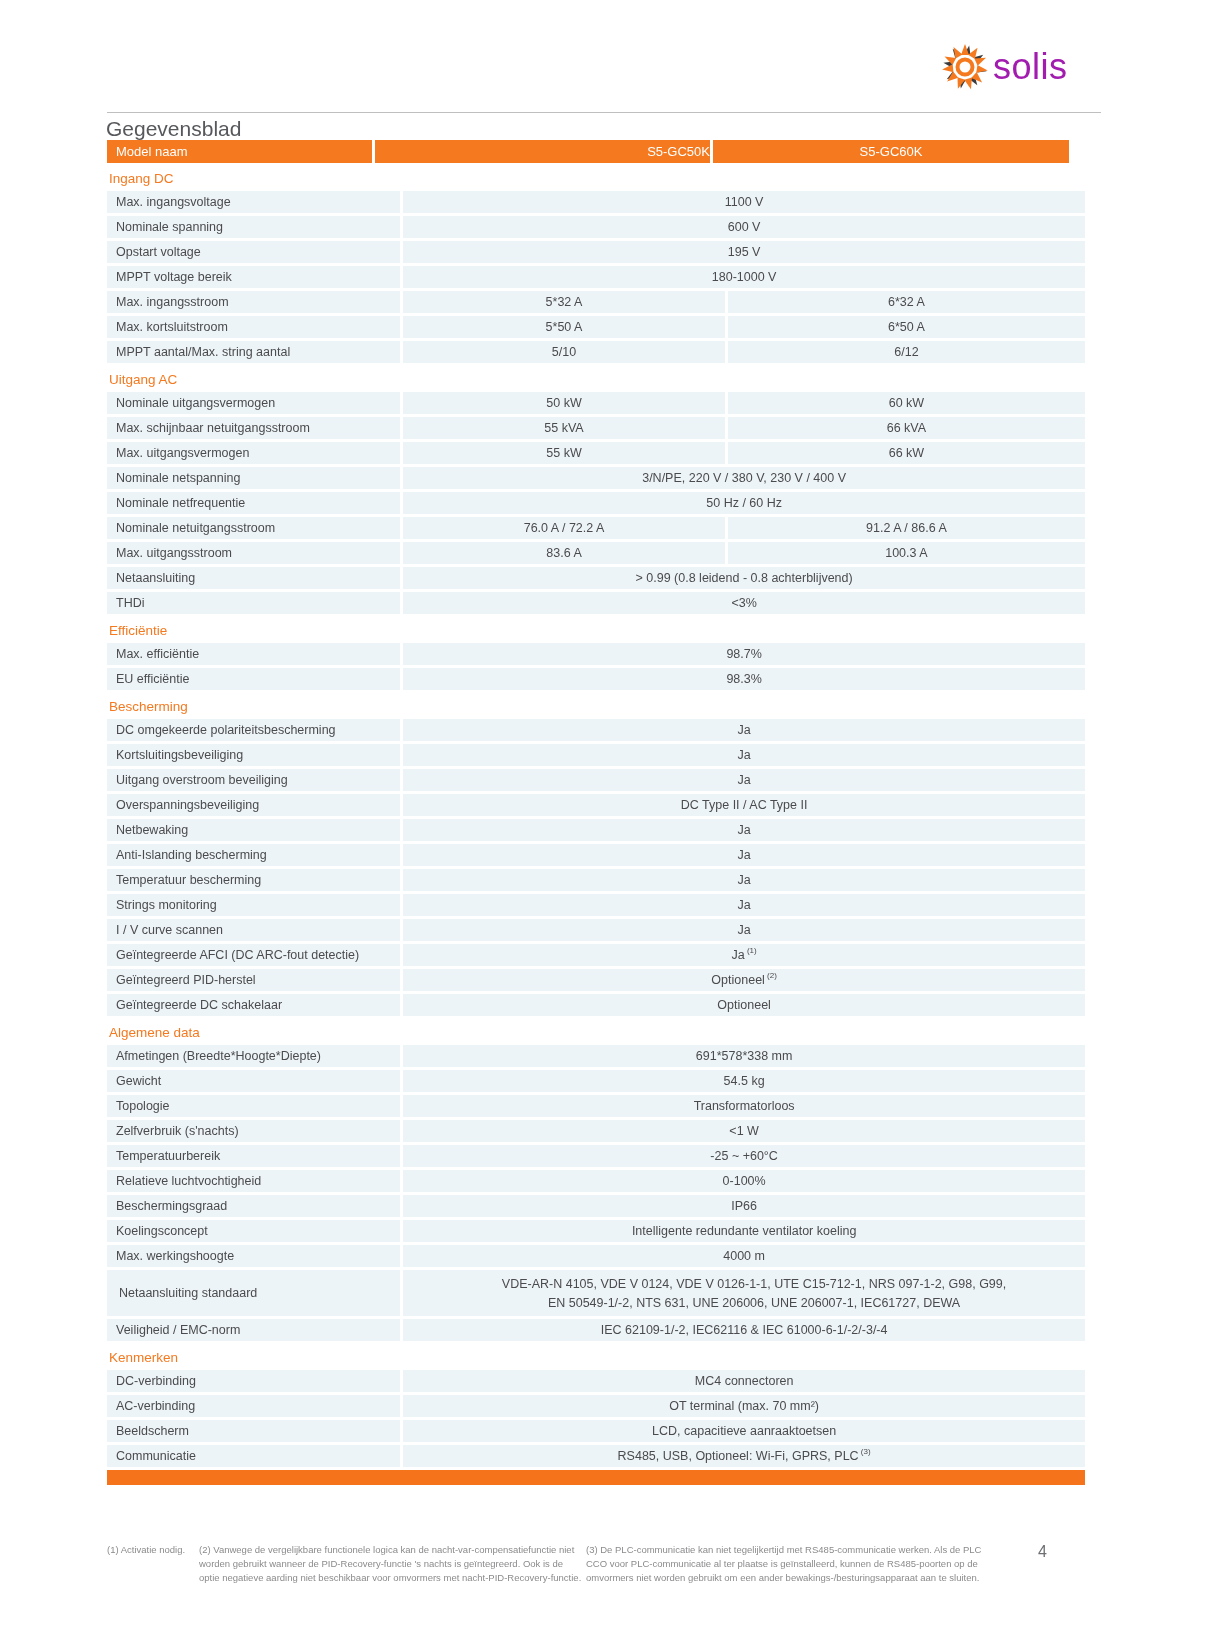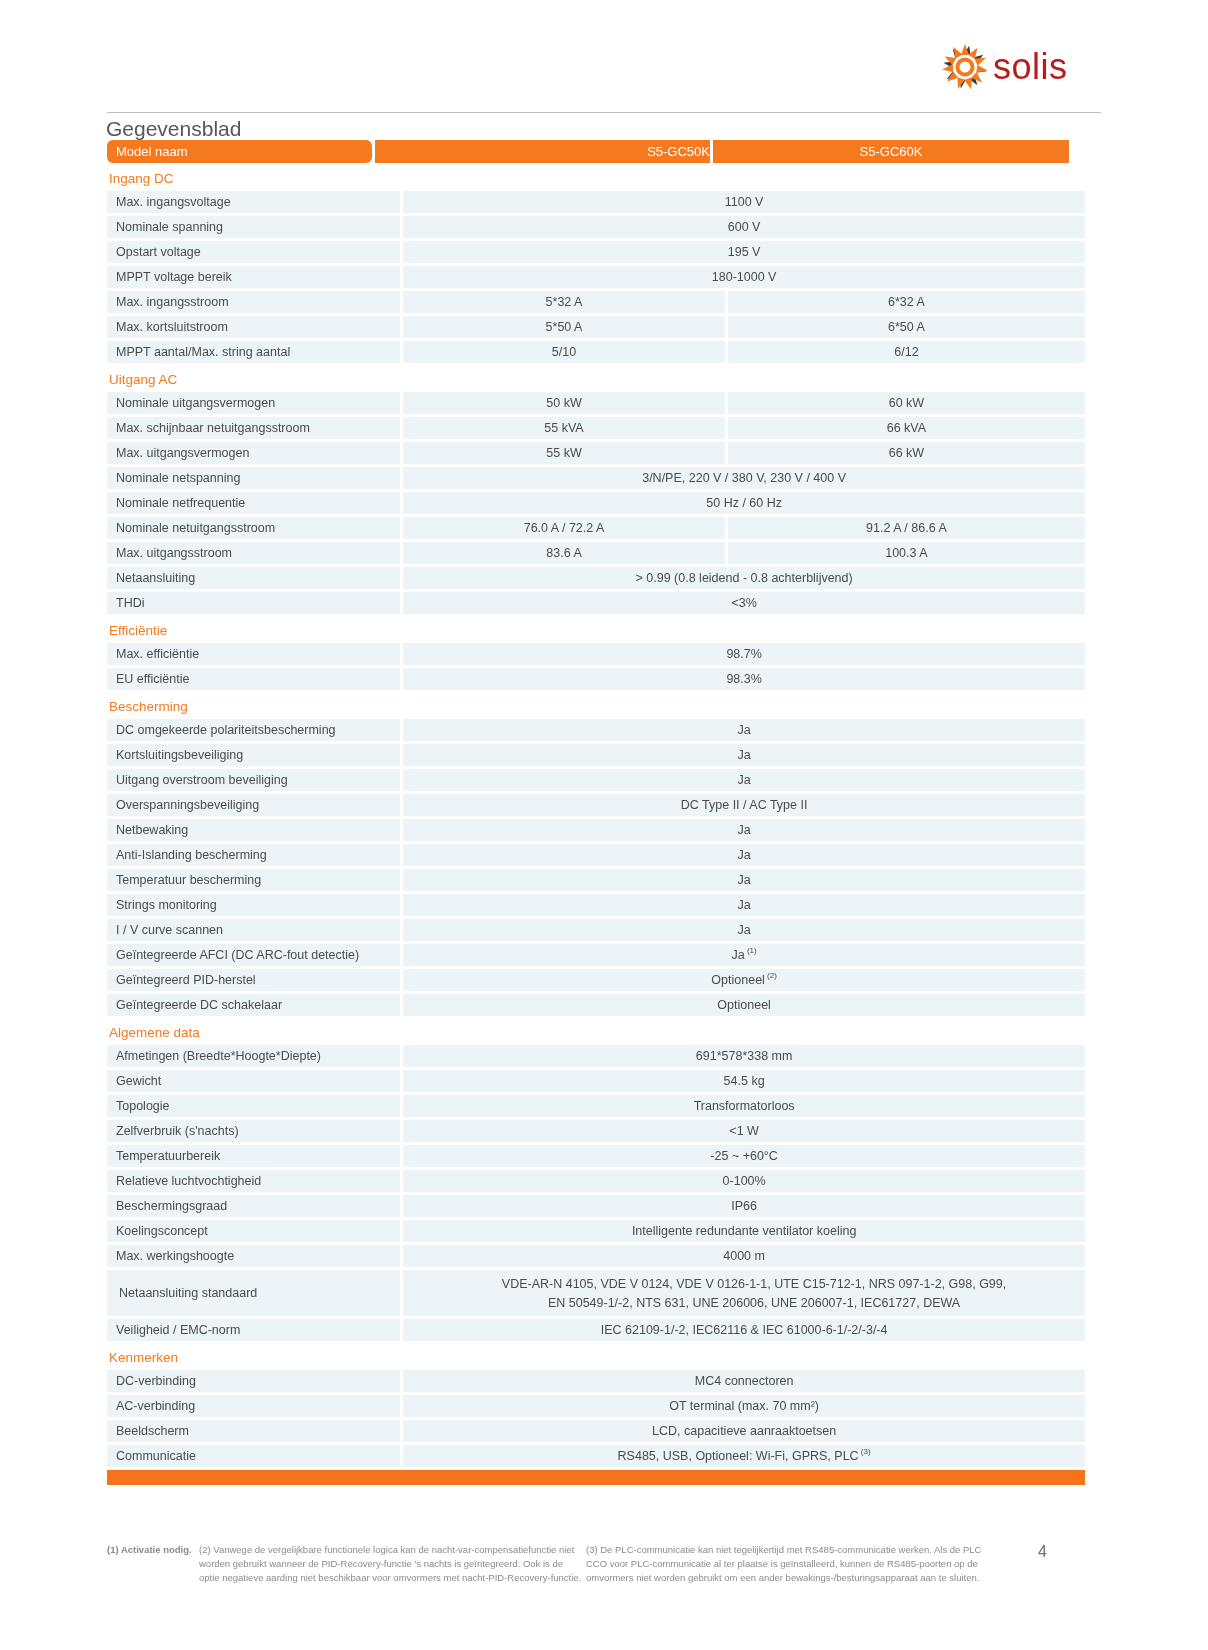--- a/index.html
+++ b/index.html
@@ -2,31 +2,31 @@
 <html><head>
 <meta charset="utf-8">
 <style>
   html,body { margin:0; padding:0; background:#ffffff; }
   body { font-family:"Liberation Sans", sans-serif; color:#4b4b4d; }
   .page { position:relative; width:1208px; height:1650px; background:#ffffff; overflow:hidden; }
 
   
   .logo { position:absolute; left:942px; top:44px; display:flex; align-items:center; }
   .logo svg { display:block; }
-  .logo-text { font-size:36px; color:#b91c1c; letter-spacing:0.5px; margin-left:5px; line-height:1; }
+  .logo-text { font-size:36px; color:#a21caf; letter-spacing:0.5px; margin-left:5px; line-height:1; }
 
   
   .hairline { position:absolute; left:107px; top:112px; width:994px; height:1px; background:#bfbfbf; }
   .doc-title { position:absolute; left:106px; top:117px; font-size:21px; color:#57585c; }
 
   
   .content { position:absolute; left:107px; top:140px; width:978px; }
   .thead { display:flex; column-gap:3px; margin-bottom:2px; }
   .th { background:#F4791F; color:#ffffff; font-size:13px; height:23px; line-height:23px; }
-  .th.c1 { width:265px; padding-left:9px; box-sizing:border-box;border-radius:6px; }
+  .th.c1 { width:265px; padding-left:9px; box-sizing:border-box; }
   .th.c2 { width:335px; text-align:right; }
   .th.c3 { width:356px; text-align:center; }
 
   .section-title { color:#F4791F; font-size:13.5px; padding:6px 0 4px 2px; line-height:16px; }
 
   .row { display:flex; column-gap:3px; margin-bottom:3px; font-size:12.5px; }
   .cell { background:#EDF4F7; height:22px; line-height:22px; box-sizing:border-box; }
   .cell.label { width:305px; padding-left:9px; }
   .cell.v1 { width:335px; text-align:center; }
   .cell.v2 { width:372px; text-align:center; }
@@ -34,21 +34,21 @@
   .row.tall .cell { height:46px; }
   .row.tall .cell.spanv { line-height:1.55; padding-top:5px;padding-left:20px; }
   .row.tall .cell.label { line-height:46px;padding-left:12px; }
   sup { font-size:8px; vertical-align:6px; line-height:0; }
 
   .bottom-bar { width:978px; height:15px; background:#F4731B; margin-top:1px; }
 
   
   .footnotes { position:absolute; left:107px; top:1543px; width:1000px; display:flex; }
   .footnote { font-size:9.5px; color:#8b8b8d; line-height:1.45; }
-  .fn1 { width:92px;font-weight:bold; }
+  .fn1 { width:92px; }
   .fn2 { width:387px; }
   .fn3 { width:400px; }
   .page-number { position:absolute; left:1038px; top:1543px; font-size:16px; color:#6e6f72; }
 </style>
 </head>
 <body>
 
 <div class="page">
 
   <div class="logo">

